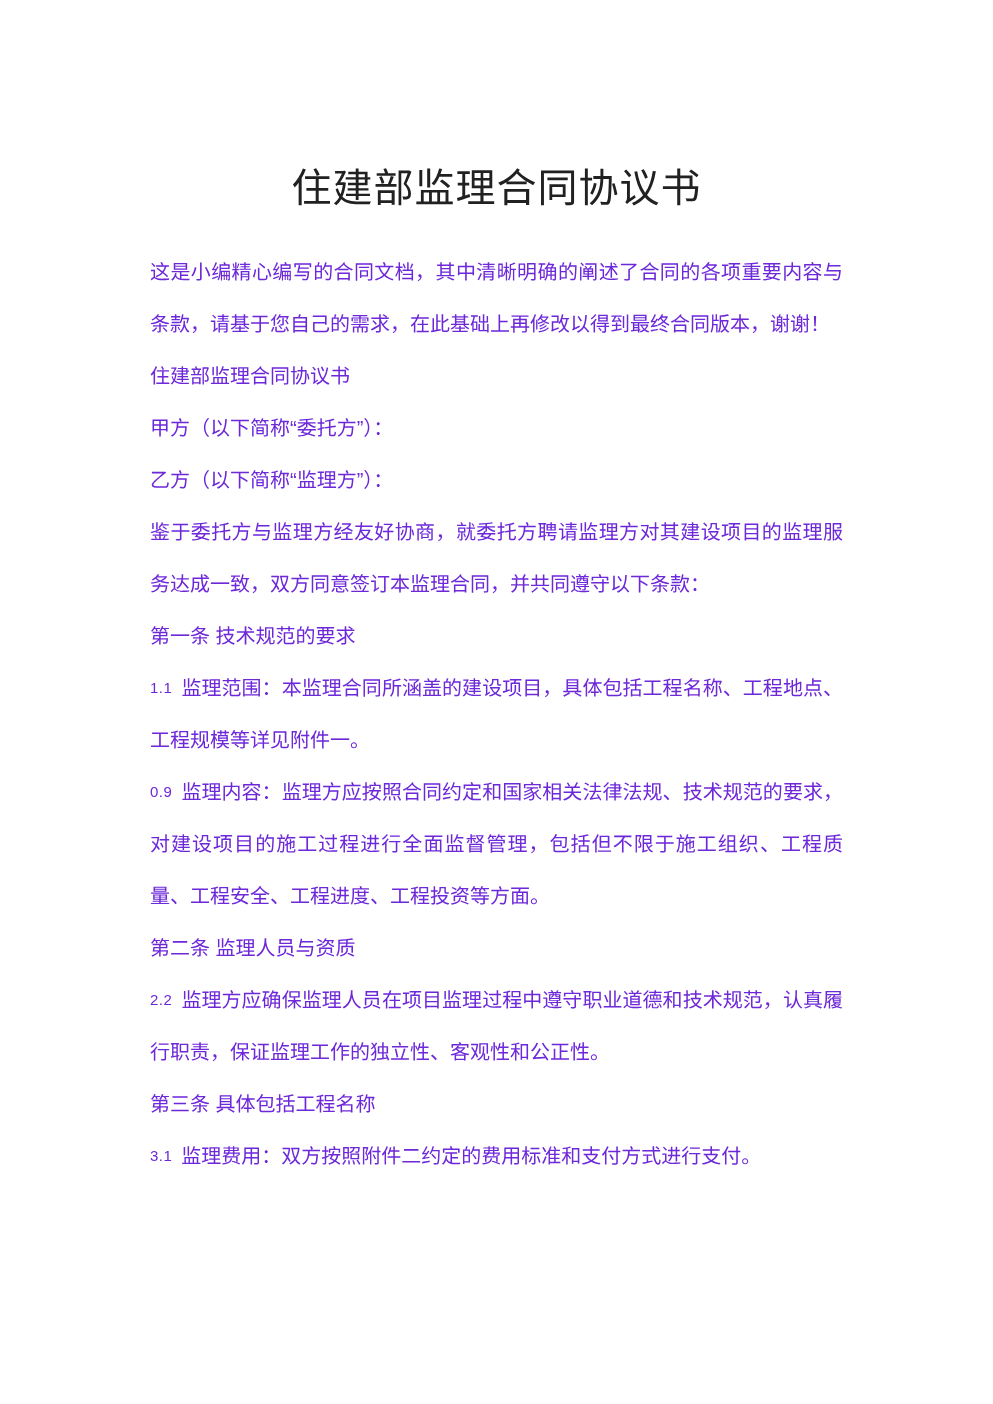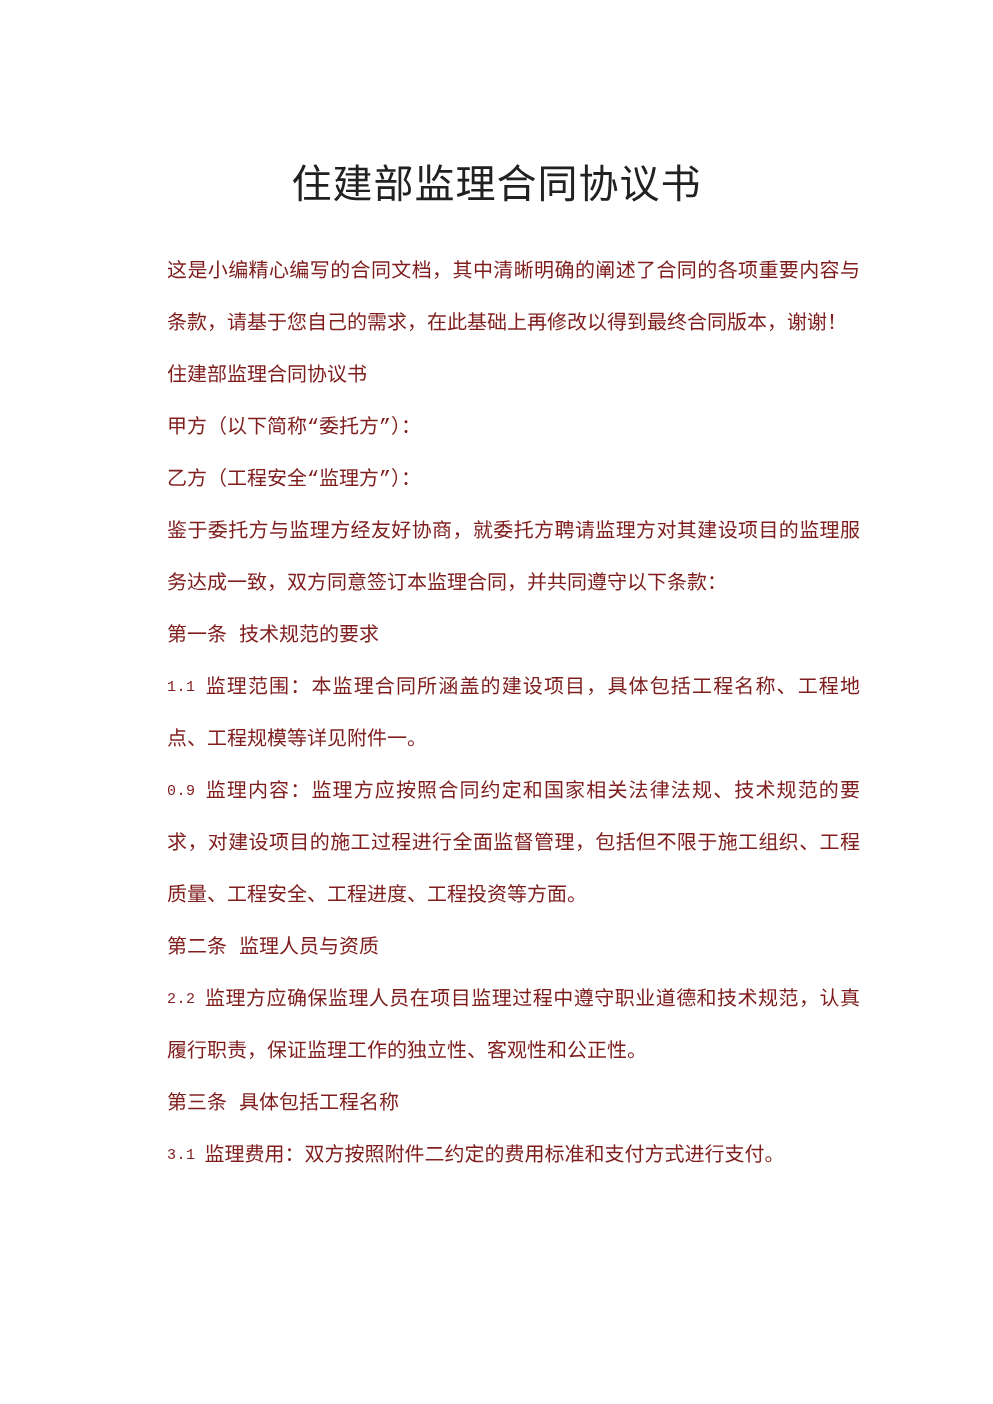--- a/index.html
+++ b/index.html
@@ -12,39 +12,37 @@
     height: 1404px;
     font-family: "Liberation Sans", sans-serif;
   }
   .page {
     box-sizing: border-box;
     width: 993px;
     height: 1404px;
     background: #ffffff;
     padding: 160px 150px 0 150px;
     overflow: hidden;
-    font-family: Liberation Mono, monospace;
   }
   .doc-title {
     margin: 0;
     font-size: 40px;
     font-weight: 500;
     line-height: 56px;
     letter-spacing: 1px;
     text-align: center;
     color: #212121;
   }
   .doc-body {
     margin-top: 30px;
     width: 693px;
     font-size: 20px;
     line-height: 52px;
-    color: #7f1d1d;
+    color: #6d28d9;
     text-align: justify;
-    margin-left: 17px;
   }
   .doc-body p {
     margin: 0;
     padding: 0;
   }
   .num {
     font-size: 15px;
     letter-spacing: 0.5px;
     vertical-align: 2px;
     margin-right: 9px;
@@ -52,21 +50,21 @@
 </style>
 </head>
 <body>
 
 <div class="page">
   <h1 class="doc-title">住建部监理合同协议书</h1>
   <div class="doc-body">
       <p><span>这是小编精心编写的合同文档，其中清晰明确的阐述了合同的各项重要内容与条款，请基于您自己的需求，在此基础上再修改以得到最终合同版本，谢谢！</span></p>
       <p><span>住建部监理合同协议书</span></p>
       <p><span>甲方（以下简称“委托方”）：</span></p>
-      <p><span>乙方（工程安全“监理方”）：</span></p>
+      <p><span>乙方（以下简称“监理方”）：</span></p>
       <p><span>鉴于委托方与监理方经友好协商，就委托方聘请监理方对其建设项目的监理服务达成一致，双方同意签订本监理合同，并共同遵守以下条款：</span></p>
       <p><span>第一条 技术规范的要求</span></p>
       <p><span class="num">1.1</span><span>监理范围：本监理合同所涵盖的建设项目，具体包括工程名称、工程地点、工程规模等详见附件一。</span></p>
       <p><span class="num">0.9</span><span>监理内容：监理方应按照合同约定和国家相关法律法规、技术规范的要求，对建设项目的施工过程进行全面监督管理，包括但不限于施工组织、工程质量、工程安全、工程进度、工程投资等方面。</span></p>
       <p><span>第二条 监理人员与资质</span></p>
       <p><span class="num">2.2</span><span>监理方应确保监理人员在项目监理过程中遵守职业道德和技术规范，认真履行职责，保证监理工作的独立性、客观性和公正性。</span></p>
       <p><span>第三条 具体包括工程名称</span></p>
       <p><span class="num">3.1</span><span>监理费用：双方按照附件二约定的费用标准和支付方式进行支付。</span></p>
     </div>
 </div>

